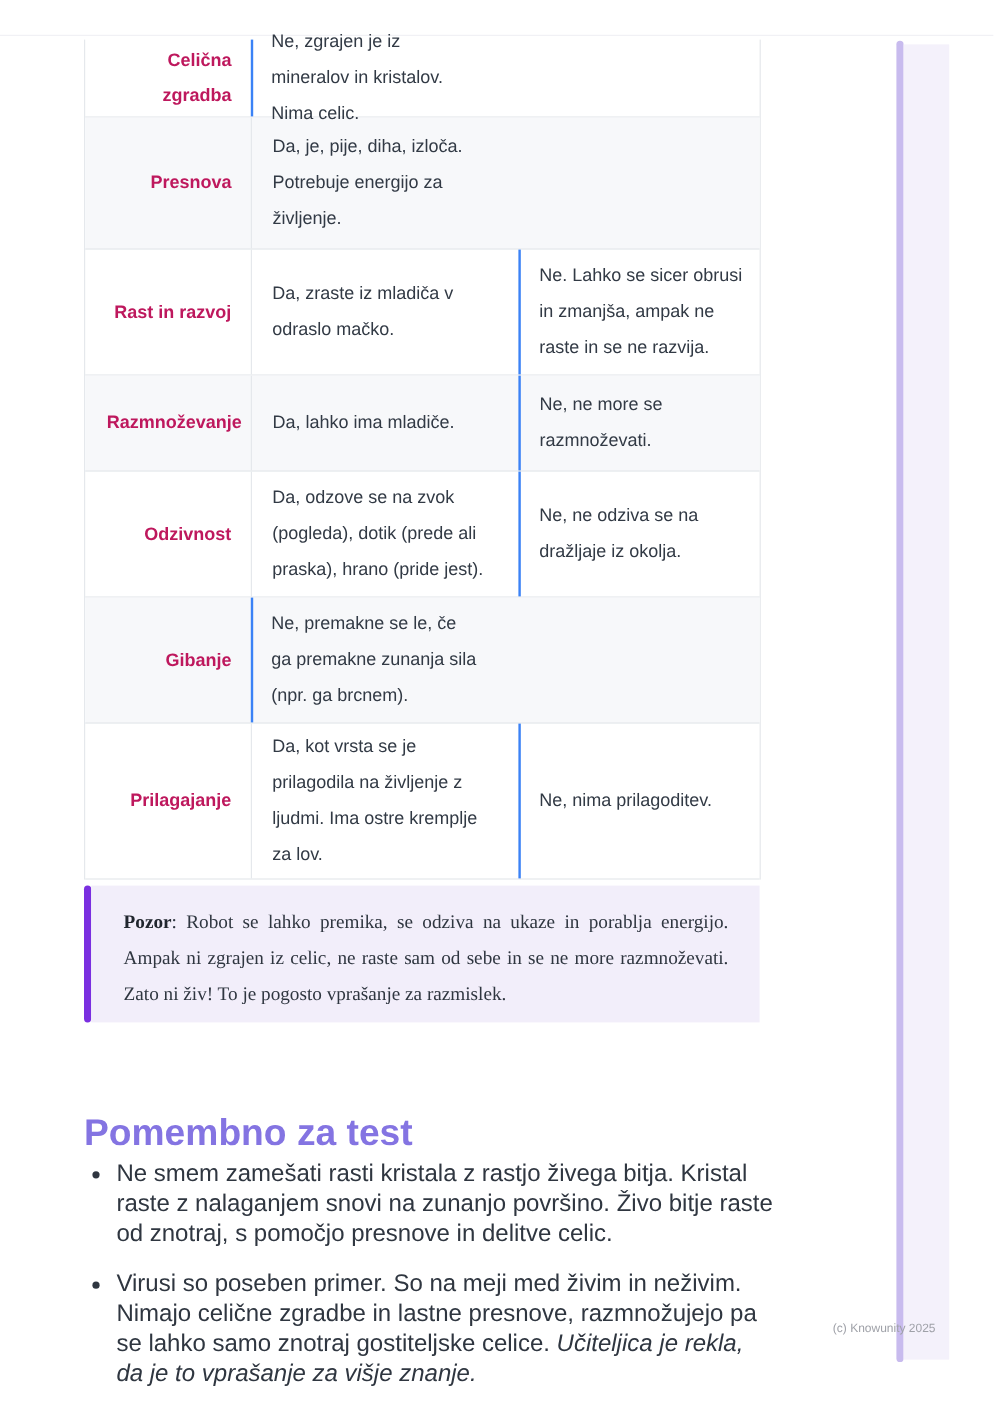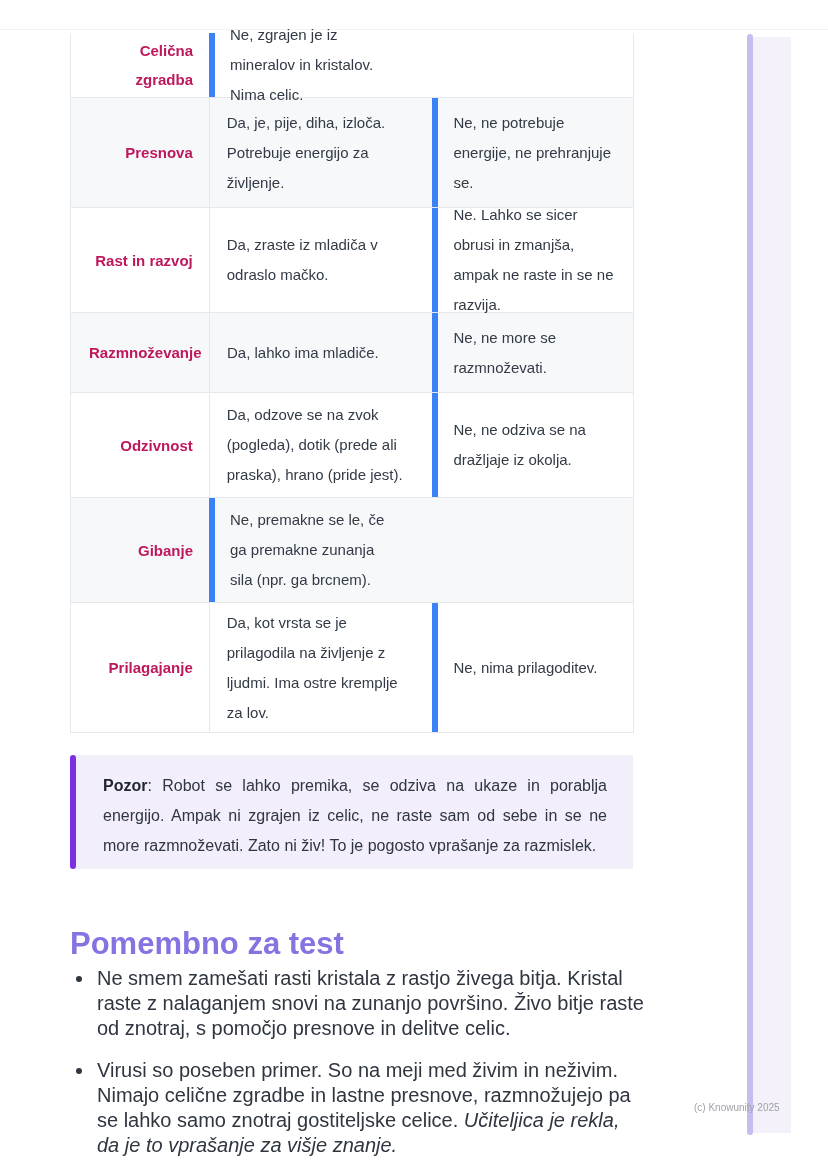--- a/index.html
+++ b/index.html
@@ -22,33 +22,34 @@
     border-left: 1px solid #e5e8ec;
     border-right: 1px solid #e5e8ec;
     font-size: 15px; line-height: 30px;
   }
   .trow { display: flex; border-bottom: 1px solid #e5e8ec; }
   .trow.alt { background: #f7f8fa; }
   .cell { display: flex; align-items: center; }
   .cell .txt { width: 100%; }
   .c1 { width: 138px; padding: 8px 16px 8px 18px; font-weight: bold; color: #be185d; line-height: 29px; text-align: right; }
   .c2 { width: 224px; border-left: 1px solid #e5e8ec; padding: 8px 18px 8px 17px; }
-  .c3 { width: 201px; border-left: 6px solid #3b82f6; padding: 8px 12px 8px 15px; }
+  .c3 { width: 201px; border-left: 2px solid #3b82f6; padding: 8px 12px 8px 15px; }
   .r1 { height: 65px; }
   .r2 { height: 110px; }
   .r3 { height: 105px; }
   .r4 { height: 80px; }
   .r5 { height: 105px; }
   .r6 { height: 105px; }
   .r7 { height: 130px; }
 
   
   .callout {
-    position: absolute; left: 70px; top: 755px; width: 563px; height: 114px;
+    position: absolute; left: 70px; top: 738px; width: 563px; height: 114px;
     display: flex;
+    font-family: Liberation Serif, serif;
   }
   .callout-bar {
     width: 6px; border-radius: 3px; background: #7a2fe0; flex: none;
   }
   .callout-body {
     flex: 1; background: #f2eefa;
     padding: 16px 26px 16px 27px;
     font-size: 16px; line-height: 30px; text-align: justify; color: #2f3640;
   }
   .callout-body b { color: #21262e; }
@@ -99,23 +100,20 @@
         <div class="txt">Ne, zgrajen je iz mineralov in kristalov. Nima celic.</div>
       </div>
   </div>
 
   <div class="trow r2 alt">
     <div class="cell c1">
         <div class="txt">Presnova</div>
       </div>
     <div class="cell c2">
         <div class="txt">Da, je, pije, diha, izloča. Potrebuje energijo za življenje.</div>
-      </div>
-    <div class="cell c3">
-        <div class="txt">Ne, ne potrebuje energije, ne prehranjuje se.</div>
       </div>
   </div>
 
   <div class="trow r3">
     <div class="cell c1">
         <div class="txt">Rast in razvoj</div>
       </div>
     <div class="cell c2">
         <div class="txt">Da, zraste iz mladiča v odraslo mačko.</div>
       </div>

